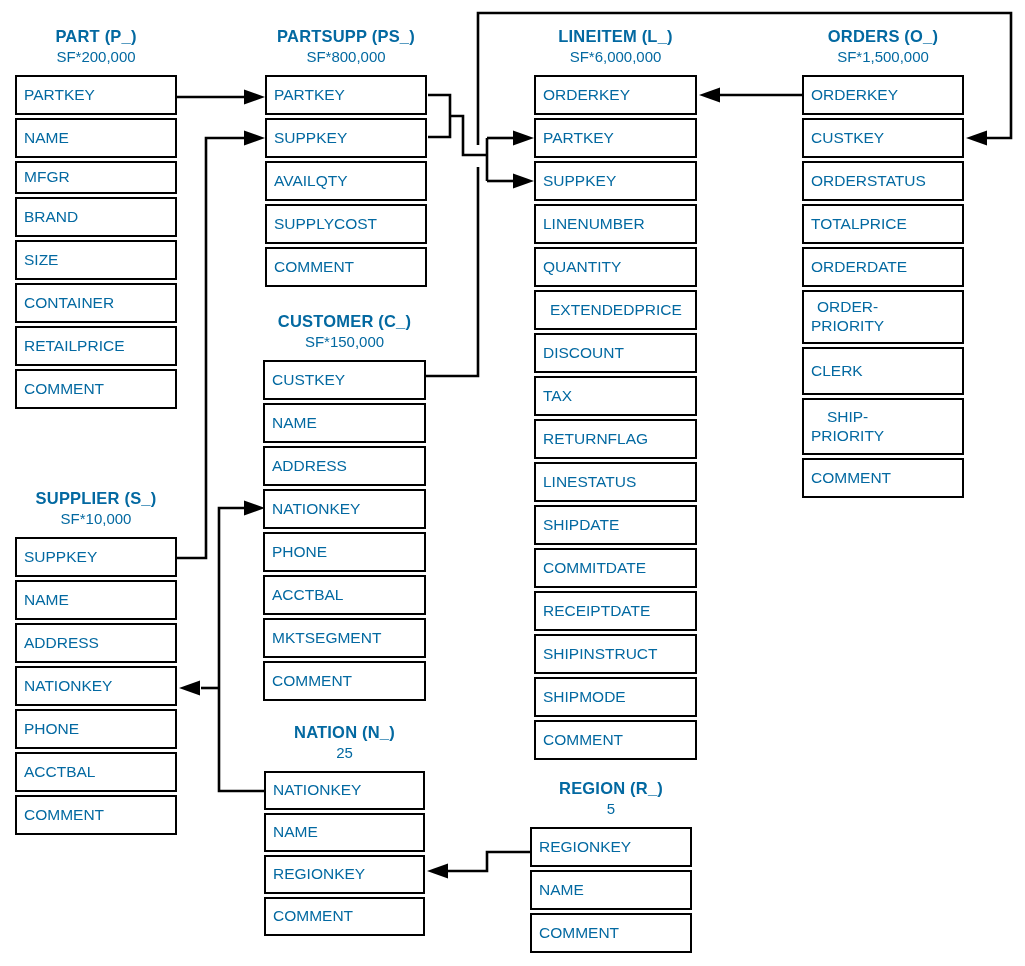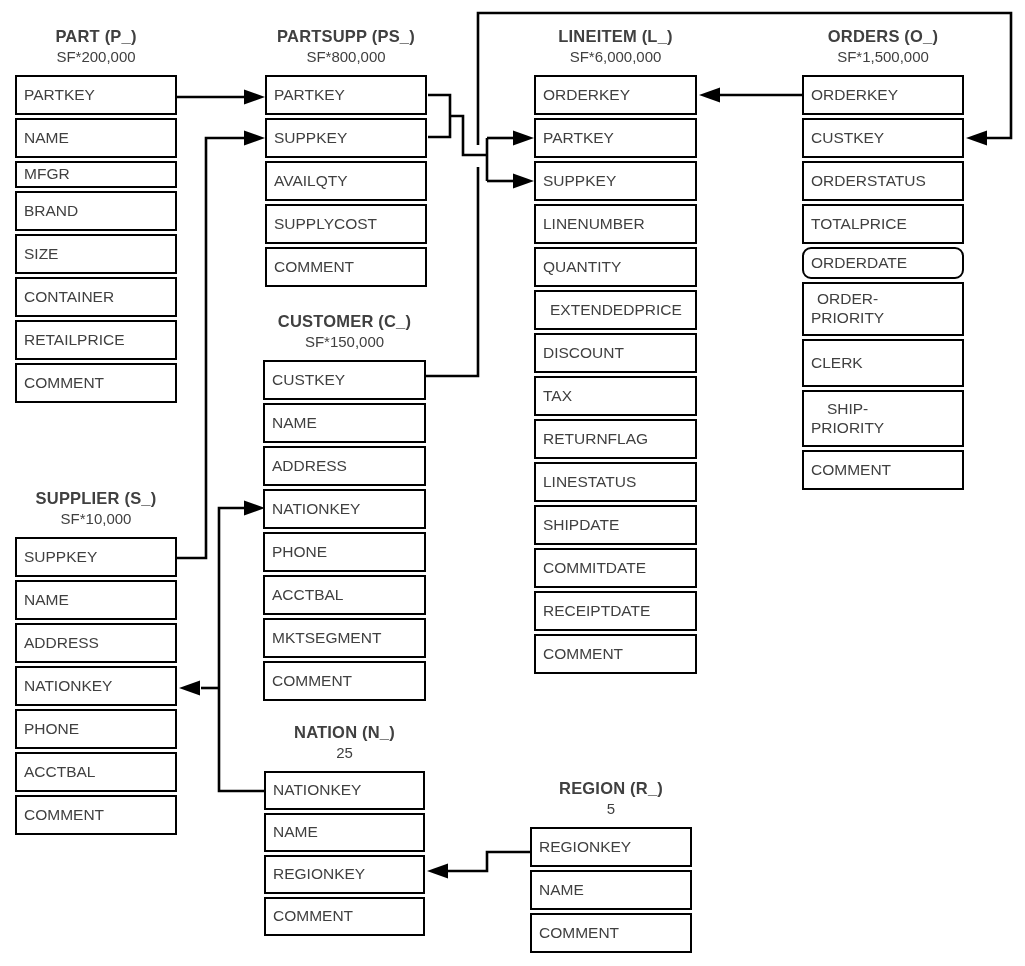--- a/index.html
+++ b/index.html
@@ -1,21 +1,21 @@
 <!DOCTYPE html>
 <html><head>
 <meta charset="utf-8">
 <style>
   html,body{margin:0;padding:0;background:#ffffff;}
   #canvas{
     position:relative;
     width:1025px;height:966px;
     background:#ffffff;
     font-family:"Liberation Sans",sans-serif;
-    color:#404040;
+    color:#0369a1;
     overflow:hidden;
   }
   .tbl-title{
     position:absolute;
     text-align:center;
     font-weight:bold;
     font-size:16.5px;
     letter-spacing:0.2px;
     white-space:nowrap;
   }
@@ -99,21 +99,21 @@
         <polyline points="530,852 487,852 487,871 448,871"></polyline>
         <polygon points="427,871 448,863.5 448,878.5"></polygon>
       </g>
     </svg>
   <div id="tables">
       <div class="tbl-title" style="left: 15px; top: 27px; width: 162px;">PART (P_)</div>
       <div class="tbl-sub" style="left: 15px; top: 48px; width: 162px;">SF*200,000</div>
       <div class="tbl" style="left: 15px; top: 75px; width: 162px;">
         <div class="row" style="height: 40px;">PARTKEY</div>
         <div class="row" style="height: 40px;">NAME</div>
-        <div class="row" style="height: 27px;">MFGR</div>
+        <div class="row" style="height: 33px;">MFGR</div>
         <div class="row" style="height: 40px;">BRAND</div>
         <div class="row" style="height: 40px;">SIZE</div>
         <div class="row" style="height: 40px;">CONTAINER</div>
         <div class="row" style="height: 40px;">RETAILPRICE</div>
         <div class="row" style="height: 40px;">COMMENT</div>
       </div>
       <div class="tbl-title" style="left: 265px; top: 27px; width: 162px;">PARTSUPP (PS_)</div>
       <div class="tbl-sub" style="left: 265px; top: 48px; width: 162px;">SF*800,000</div>
       <div class="tbl" style="left: 265px; top: 75px; width: 162px;">
         <div class="row" style="height: 40px;">PARTKEY</div>
@@ -131,30 +131,32 @@
         <div class="row" style="height: 40px;">LINENUMBER</div>
         <div class="row" style="height: 40px;">QUANTITY</div>
         <div class="row" style="height: 40px; padding-left: 14px;">EXTENDEDPRICE</div>
         <div class="row" style="height: 40px;">DISCOUNT</div>
         <div class="row" style="height: 40px;">TAX</div>
         <div class="row" style="height: 40px;">RETURNFLAG</div>
         <div class="row" style="height: 40px;">LINESTATUS</div>
         <div class="row" style="height: 40px;">SHIPDATE</div>
         <div class="row" style="height: 40px;">COMMITDATE</div>
         <div class="row" style="height: 40px;">RECEIPTDATE</div>
+        <div class="row" style="height: 40px;">SHIPINSTRUCT</div>
+        <div class="row" style="height: 40px;">SHIPMODE</div>
         <div class="row" style="height: 40px;">COMMENT</div>
       </div>
       <div class="tbl-title" style="left: 802px; top: 27px; width: 162px;">ORDERS (O_)</div>
       <div class="tbl-sub" style="left: 802px; top: 48px; width: 162px;">SF*1,500,000</div>
       <div class="tbl" style="left: 802px; top: 75px; width: 162px;">
         <div class="row" style="height: 40px;">ORDERKEY</div>
         <div class="row" style="height: 40px;">CUSTKEY</div>
         <div class="row" style="height: 40px;">ORDERSTATUS</div>
         <div class="row" style="height: 40px;">TOTALPRICE</div>
-        <div class="row" style="height: 32px; border-radius: 9px;">ORDERDATE</div>
+        <div class="row" style="height: 40px;">ORDERDATE</div>
         <div class="row" style="height: 54px;">ORDER-
 PRIORITY</div>
         <div class="row" style="height: 48px;">CLERK</div>
         <div class="row" style="height: 57px;">SHIP-
 PRIORITY</div>
         <div class="row" style="height: 40px;">COMMENT</div>
       </div>
       <div class="tbl-title" style="left: 263px; top: 312px; width: 163px;">CUSTOMER (C_)</div>
       <div class="tbl-sub" style="left: 263px; top: 333px; width: 163px;">SF*150,000</div>
       <div class="tbl" style="left: 263px; top: 360px; width: 163px;">

